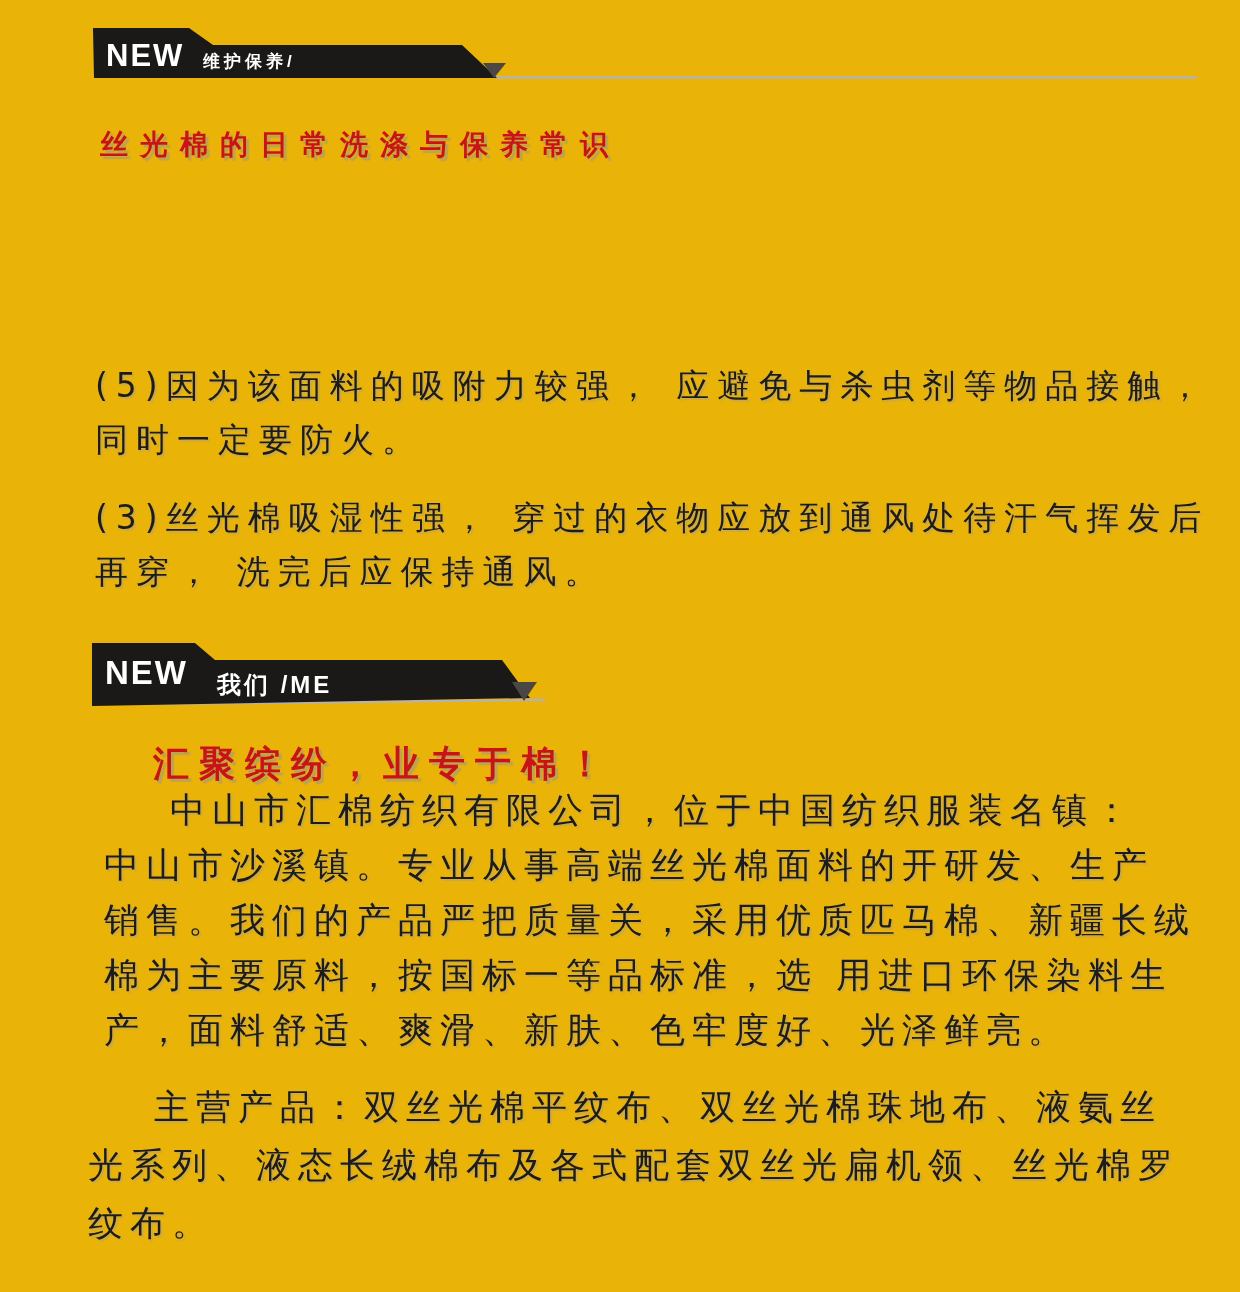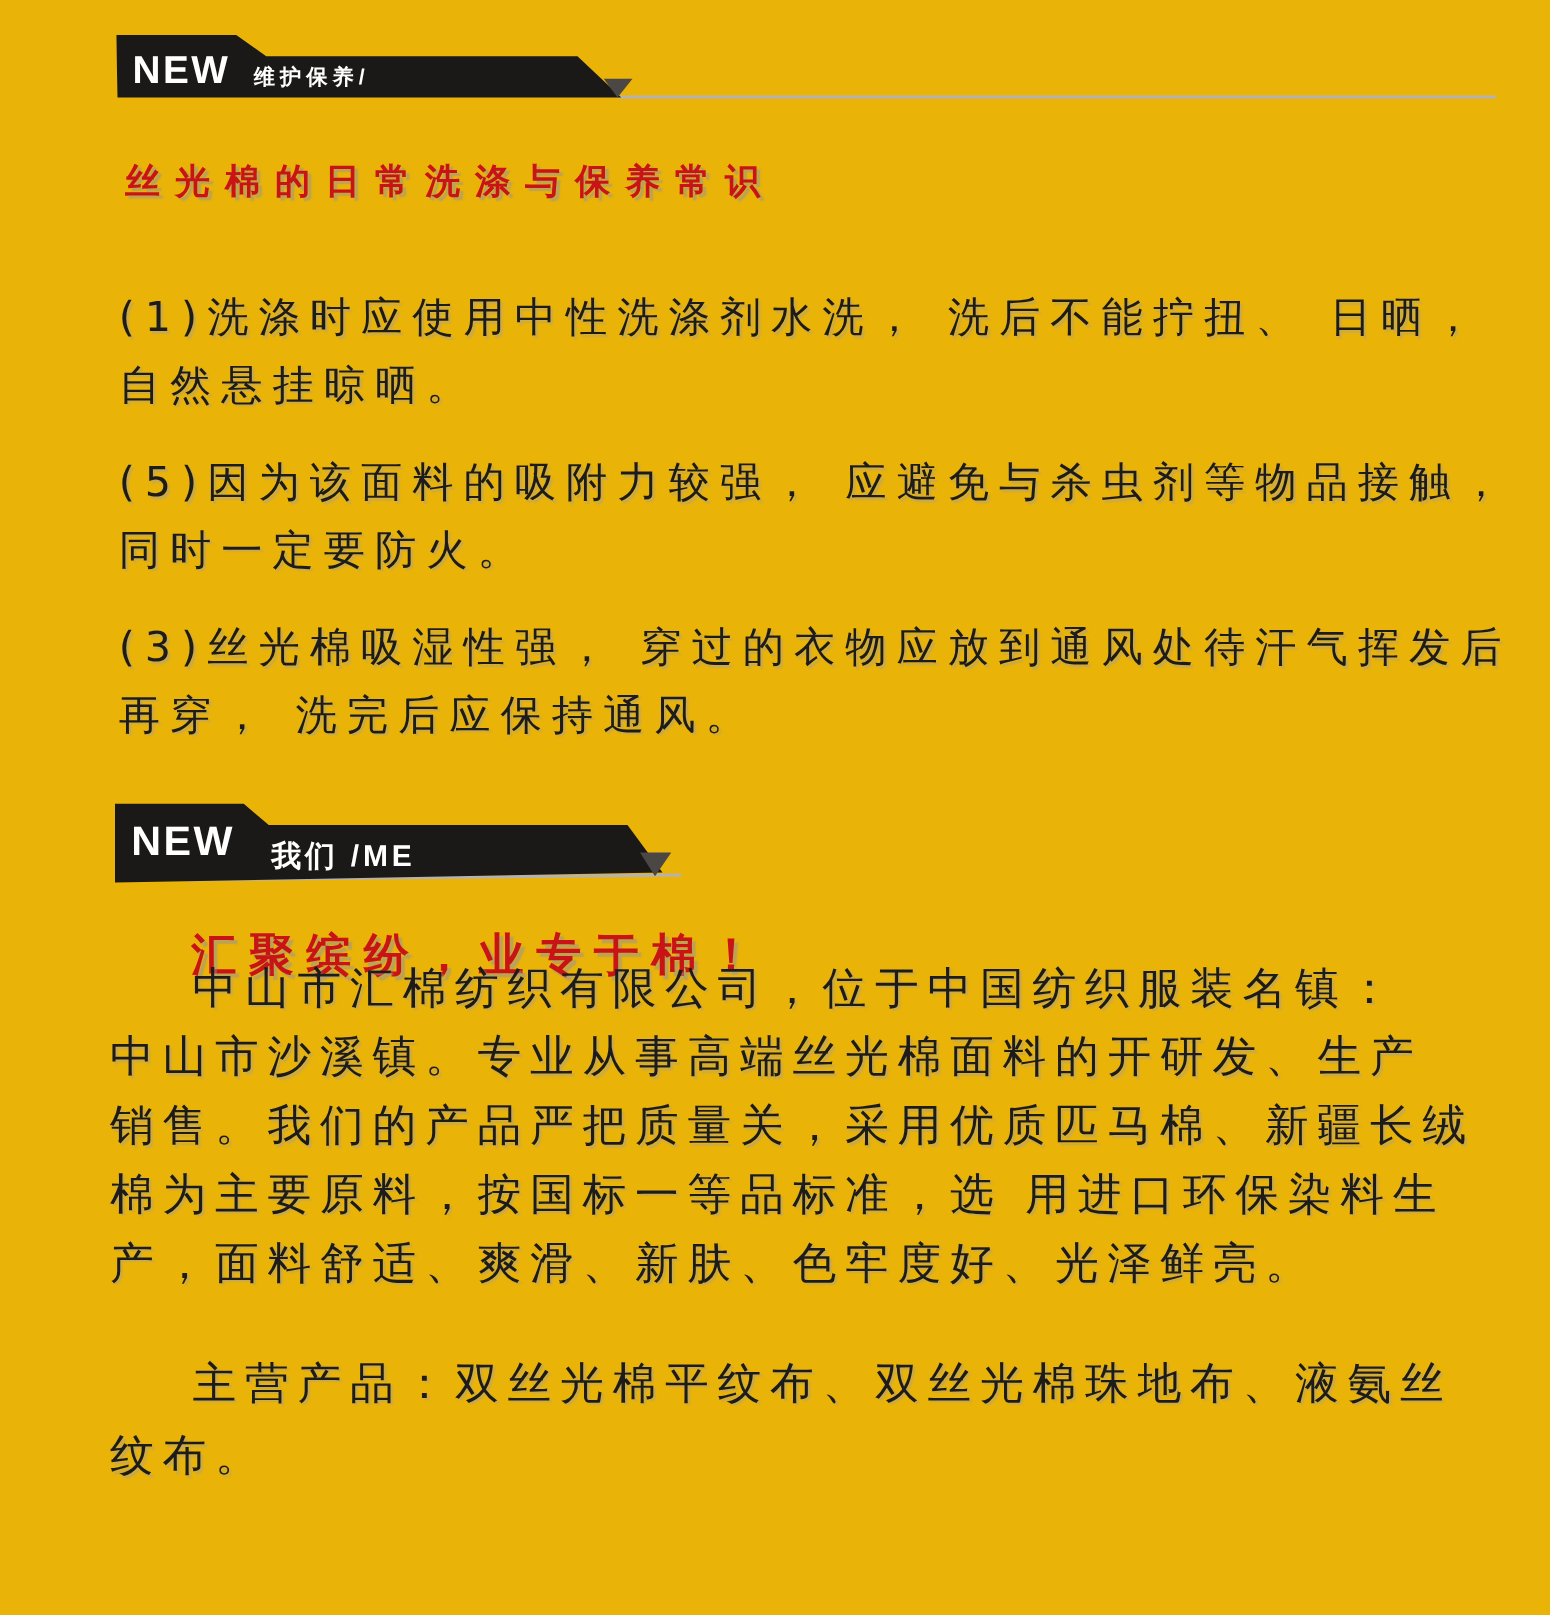--- a/index.html
+++ b/index.html
@@ -26,43 +26,39 @@
     left:88px;
     width:1110px;
     color:#1e1c1a;
     text-shadow:2px 2px 1px rgba(160,160,160,0.45);
   }
   .care{font-size:33px;letter-spacing:8px;line-height:54px;left:95px;}
   .care .ln{white-space:nowrap;}
   .p1{top:227px;} .p2{top:359px;} .p3{top:491px;}
   .about{font-size:35px;letter-spacing:7px;line-height:55px;}
   .about .ln{white-space:nowrap;}
-  .about.pa1{top:764px;}
+  .about.pa1{top:783px;margin-left:16px;}
   .about.pa2{top:1078px;line-height:58px;}
   .ln.indent{text-indent:66px;}
 </style>
 </head>
 <body>
 
 <div class="canvas">
 
   <svg class="banner-svg" style="left:93px;top:27px;" width="1110" height="56" viewBox="0 0 1110 56">
     <line x1="402" y1="50.5" x2="1104" y2="50.5" stroke="#b5b3b1" stroke-width="2.4"></line>
     <polygon points="0,1 96,1 120,18 369,18 404,51 1,51" fill="#1b1918"></polygon>
     <polygon points="390,36 413,36 401,51" fill="#4a4744"></polygon>
     <text x="13" y="39" font-size="31" font-weight="bold" letter-spacing="2" fill="#ffffff">NEW</text>
     <text x="110" y="40" font-size="17" font-weight="bold" letter-spacing="4" fill="#ffffff">维护保养/</text>
   </svg>
 
   <div class="red-title t1">丝光棉的日常洗涤与保养常识</div>
 
-  <div class="body-block care p1">
-    <div class="ln">(1)洗涤时应使用中性洗涤剂水洗， 洗后不能拧扭、 日晒，</div>
-    <div class="ln">自然悬挂晾晒。</div>
-  </div>
 
   <div class="body-block care p2">
     <div class="ln">(5)因为该面料的吸附力较强， 应避免与杀虫剂等物品接触，</div>
     <div class="ln">同时一定要防火。</div>
   </div>
 
   <div class="body-block care p3">
     <div class="ln">(3)丝光棉吸湿性强， 穿过的衣物应放到通风处待汗气挥发后</div>
     <div class="ln">再穿， 洗完后应保持通风。</div>
   </div>
@@ -80,16 +76,17 @@
   <div class="body-block about pa1">
     <div class="ln indent">中山市汇棉纺织有限公司，位于中国纺织服装名镇：</div>
     <div class="ln">中山市沙溪镇。专业从事高端丝光棉面料的开研发、生产</div>
     <div class="ln">销售。我们的产品严把质量关，采用优质匹马棉、新疆长绒</div>
     <div class="ln">棉为主要原料，按国标一等品标准，选 用进口环保染料生</div>
     <div class="ln">产，面料舒适、爽滑、新肤、色牢度好、光泽鲜亮。</div>
   </div>
 
   <div class="body-block about pa2">
     <div class="ln indent">主营产品：双丝光棉平纹布、双丝光棉珠地布、液氨丝</div>
+    <div class="ln">光系列、液态长绒棉布及各式配套双丝光扁机领、丝光棉罗</div>
     <div class="ln">纹布。</div>
   </div>
 
 </div>
 
 </body></html>

